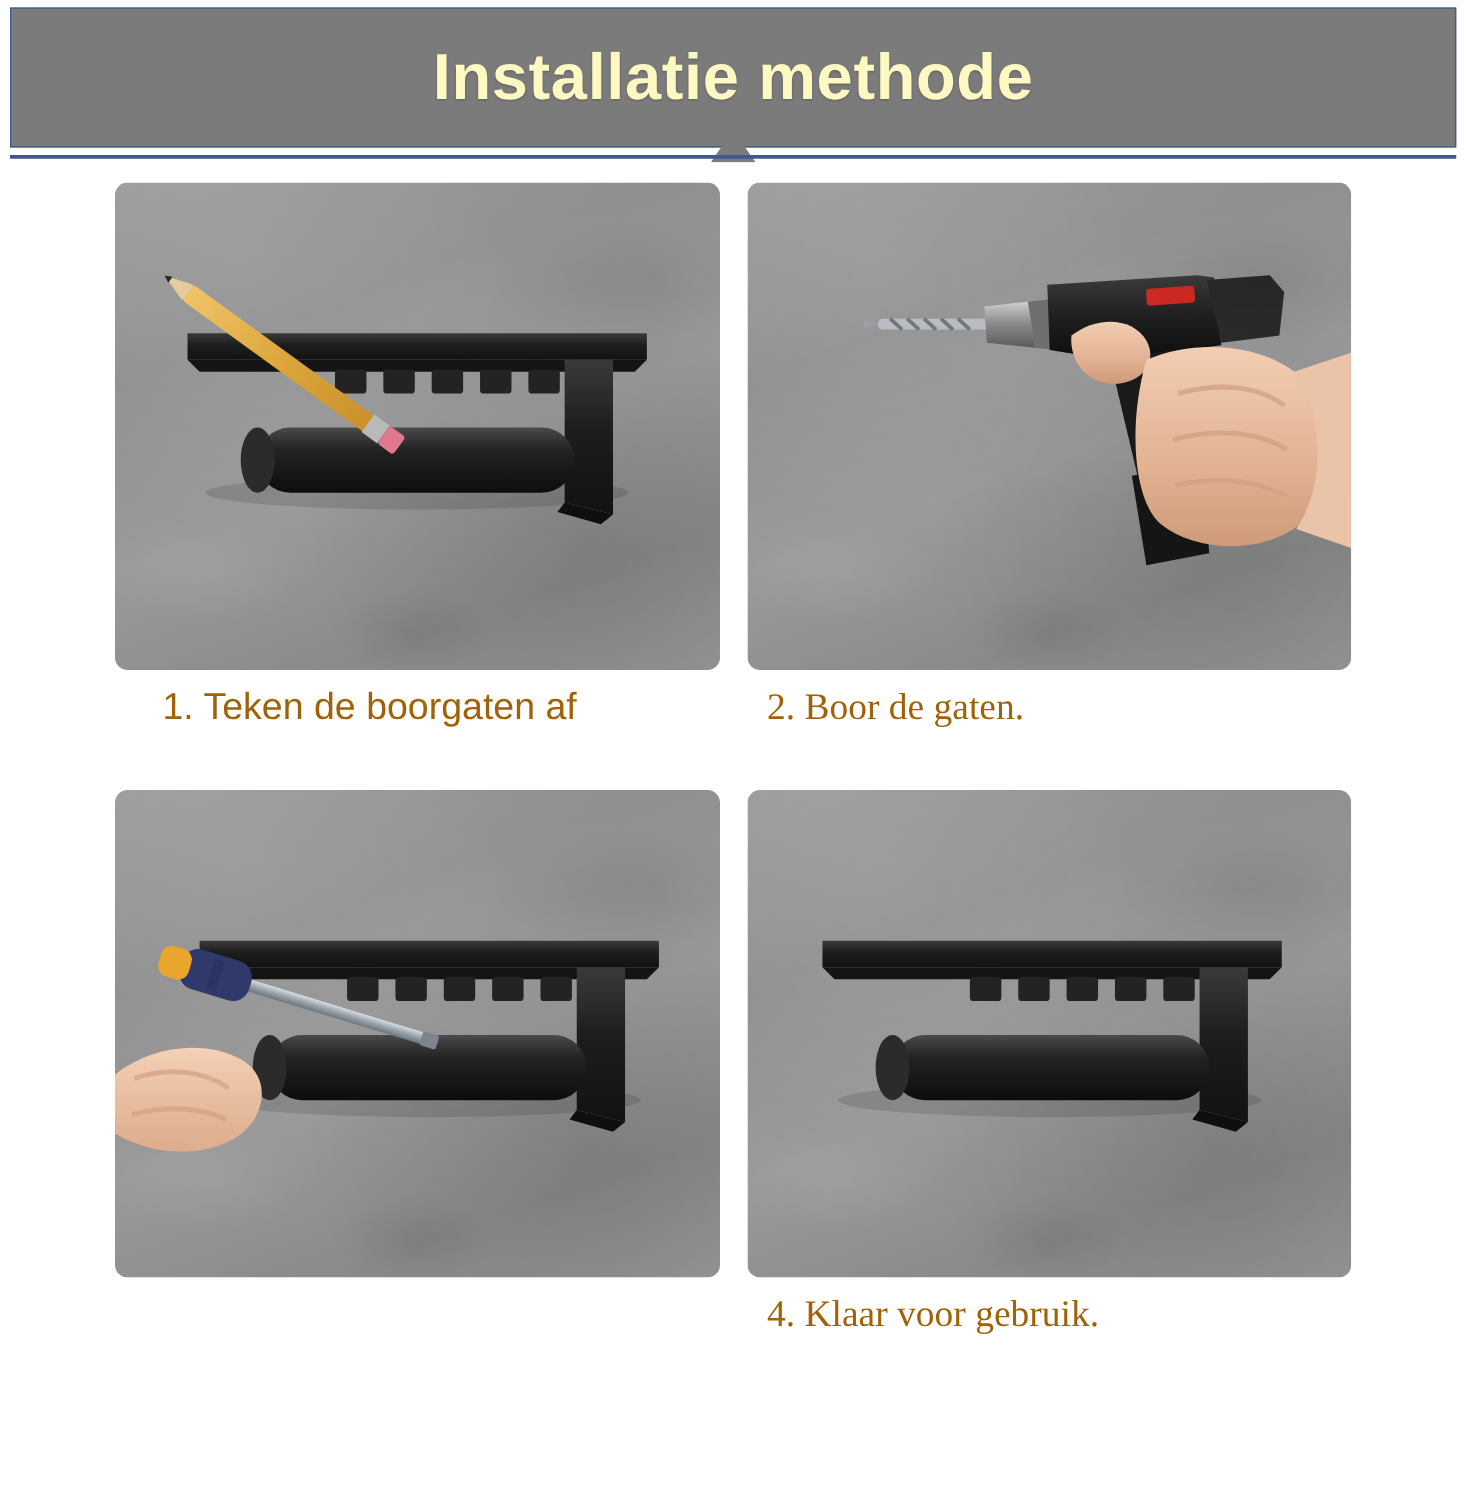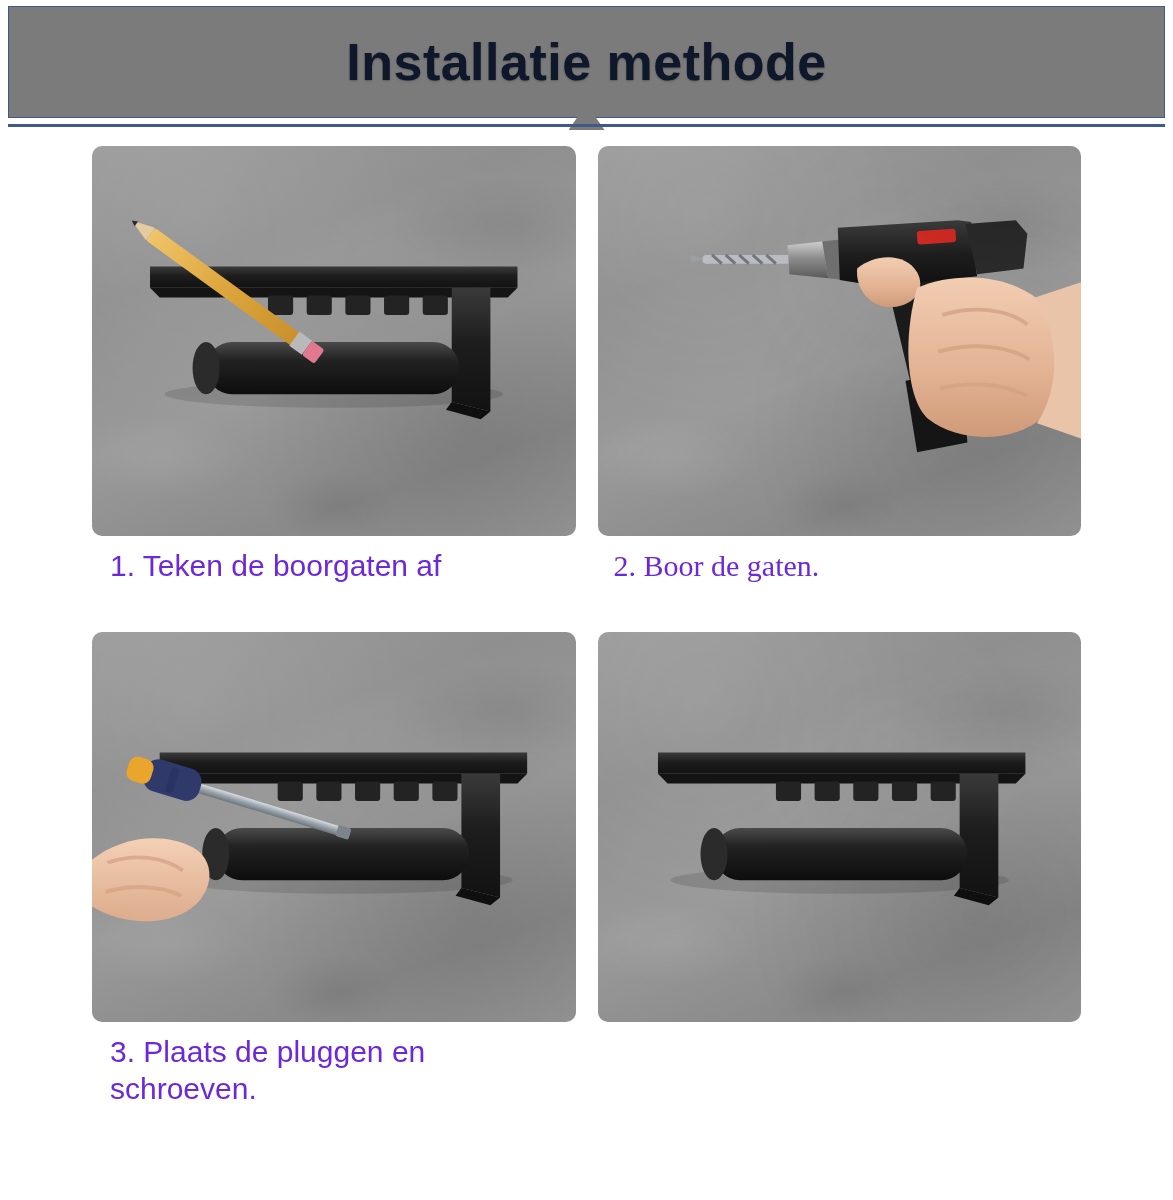--- a/index.html
+++ b/index.html
@@ -37,21 +37,21 @@
     top: 6px;
     width: 1157px;
     height: 112px;
     background: #7b7b7b;
     border: 1px solid #3f5a8a;
     display: flex;
     align-items: center;
     justify-content: center;
   }
   .header-title {
-    color: #0f172a;
+    color: #fef9c3;
     font-size: 52px;
     font-weight: bold;
     letter-spacing: 0.5px;
     line-height: 1;
     text-shadow: 0 1px 2px rgba(0,0,0,0.25);
   }
   .header-rule {
     position: absolute;
     left: 8px;
     top: 124px;
@@ -102,23 +102,23 @@
     position: absolute;
     inset: 0;
     background-image:
       radial-gradient(ellipse 120px 60px at 15% 80%, rgba(255,255,255,0.07), rgba(255,255,255,0) 70%),
       radial-gradient(ellipse 160px 70px at 85% 20%, rgba(0,0,0,0.07), rgba(0,0,0,0) 70%),
       radial-gradient(ellipse 90px 50px at 50% 92%, rgba(0,0,0,0.06), rgba(0,0,0,0) 70%);
     pointer-events: none;
   }
 
   .caption {
-    margin: 12px 6px 0 18px;
+    margin: 12px 6px 0 38px;
     font-size: 30px;
-    color: #6d28d9;
+    color: #a16207;
     line-height: 1.22;
     min-height: 76px;
   }
   .caption-right { margin-left: 16px; font-family: Liberation Serif, serif; }
 
   
   .art {
     position: absolute;
     inset: 0;
     width: 100%;
@@ -300,21 +300,20 @@
             <rect x="36" y="152" width="60" height="34" rx="14" fill="#2f3a6b"></rect>
             <rect x="18" y="156" width="26" height="26" rx="9" fill="#e9a52c"></rect>
             <rect x="62" y="156" width="8" height="26" fill="#26305c" opacity="0.6"></rect>
           </g>
 
           <path d="M-10 238 C20 206, 70 198, 104 216 C130 230, 126 266, 98 282 C66 300, 18 294, -10 270 Z" fill="url(#skin3)"></path>
           <path d="M16 232 C44 222, 74 226, 94 240" stroke="#d5a284" stroke-width="4" fill="none" opacity="0.75"></path>
           <path d="M14 262 C42 254, 72 256, 92 266" stroke="#d5a284" stroke-width="4" fill="none" opacity="0.75"></path>
         </svg>
       </div>
-      <div class="caption">3. Plaats de pluggen en schroeven.</div>
     </div>
 
     <div class="step">
       <div class="photo">
         <svg class="art" viewBox="0 0 500 390" preserveAspectRatio="xMidYMid meet">
           <defs>
             <linearGradient id="blk4" x1="0" y1="0" x2="0" y2="1">
               <stop offset="0%" stop-color="#3a3a3a"></stop>
               <stop offset="45%" stop-color="#1d1d1d"></stop>
               <stop offset="100%" stop-color="#121212"></stop>
@@ -334,16 +333,17 @@
             <rect x="184" y="148" width="26" height="20" rx="3"></rect>
             <rect x="224" y="148" width="26" height="20" rx="3"></rect>
             <rect x="264" y="148" width="26" height="20" rx="3"></rect>
             <rect x="304" y="148" width="26" height="20" rx="3"></rect>
             <rect x="344" y="148" width="26" height="20" rx="3"></rect>
           </g>
           <rect x="120" y="196" width="262" height="54" rx="27" fill="url(#rod4)"></rect>
           <ellipse cx="120" cy="223" rx="14" ry="27" fill="#2b2b2b"></ellipse>
         </svg>
       </div>
+      <div class="caption caption-right">4. Klaar voor gebruik.</div>
     </div>
 
   </div>
 </div>
 
 </body></html>

